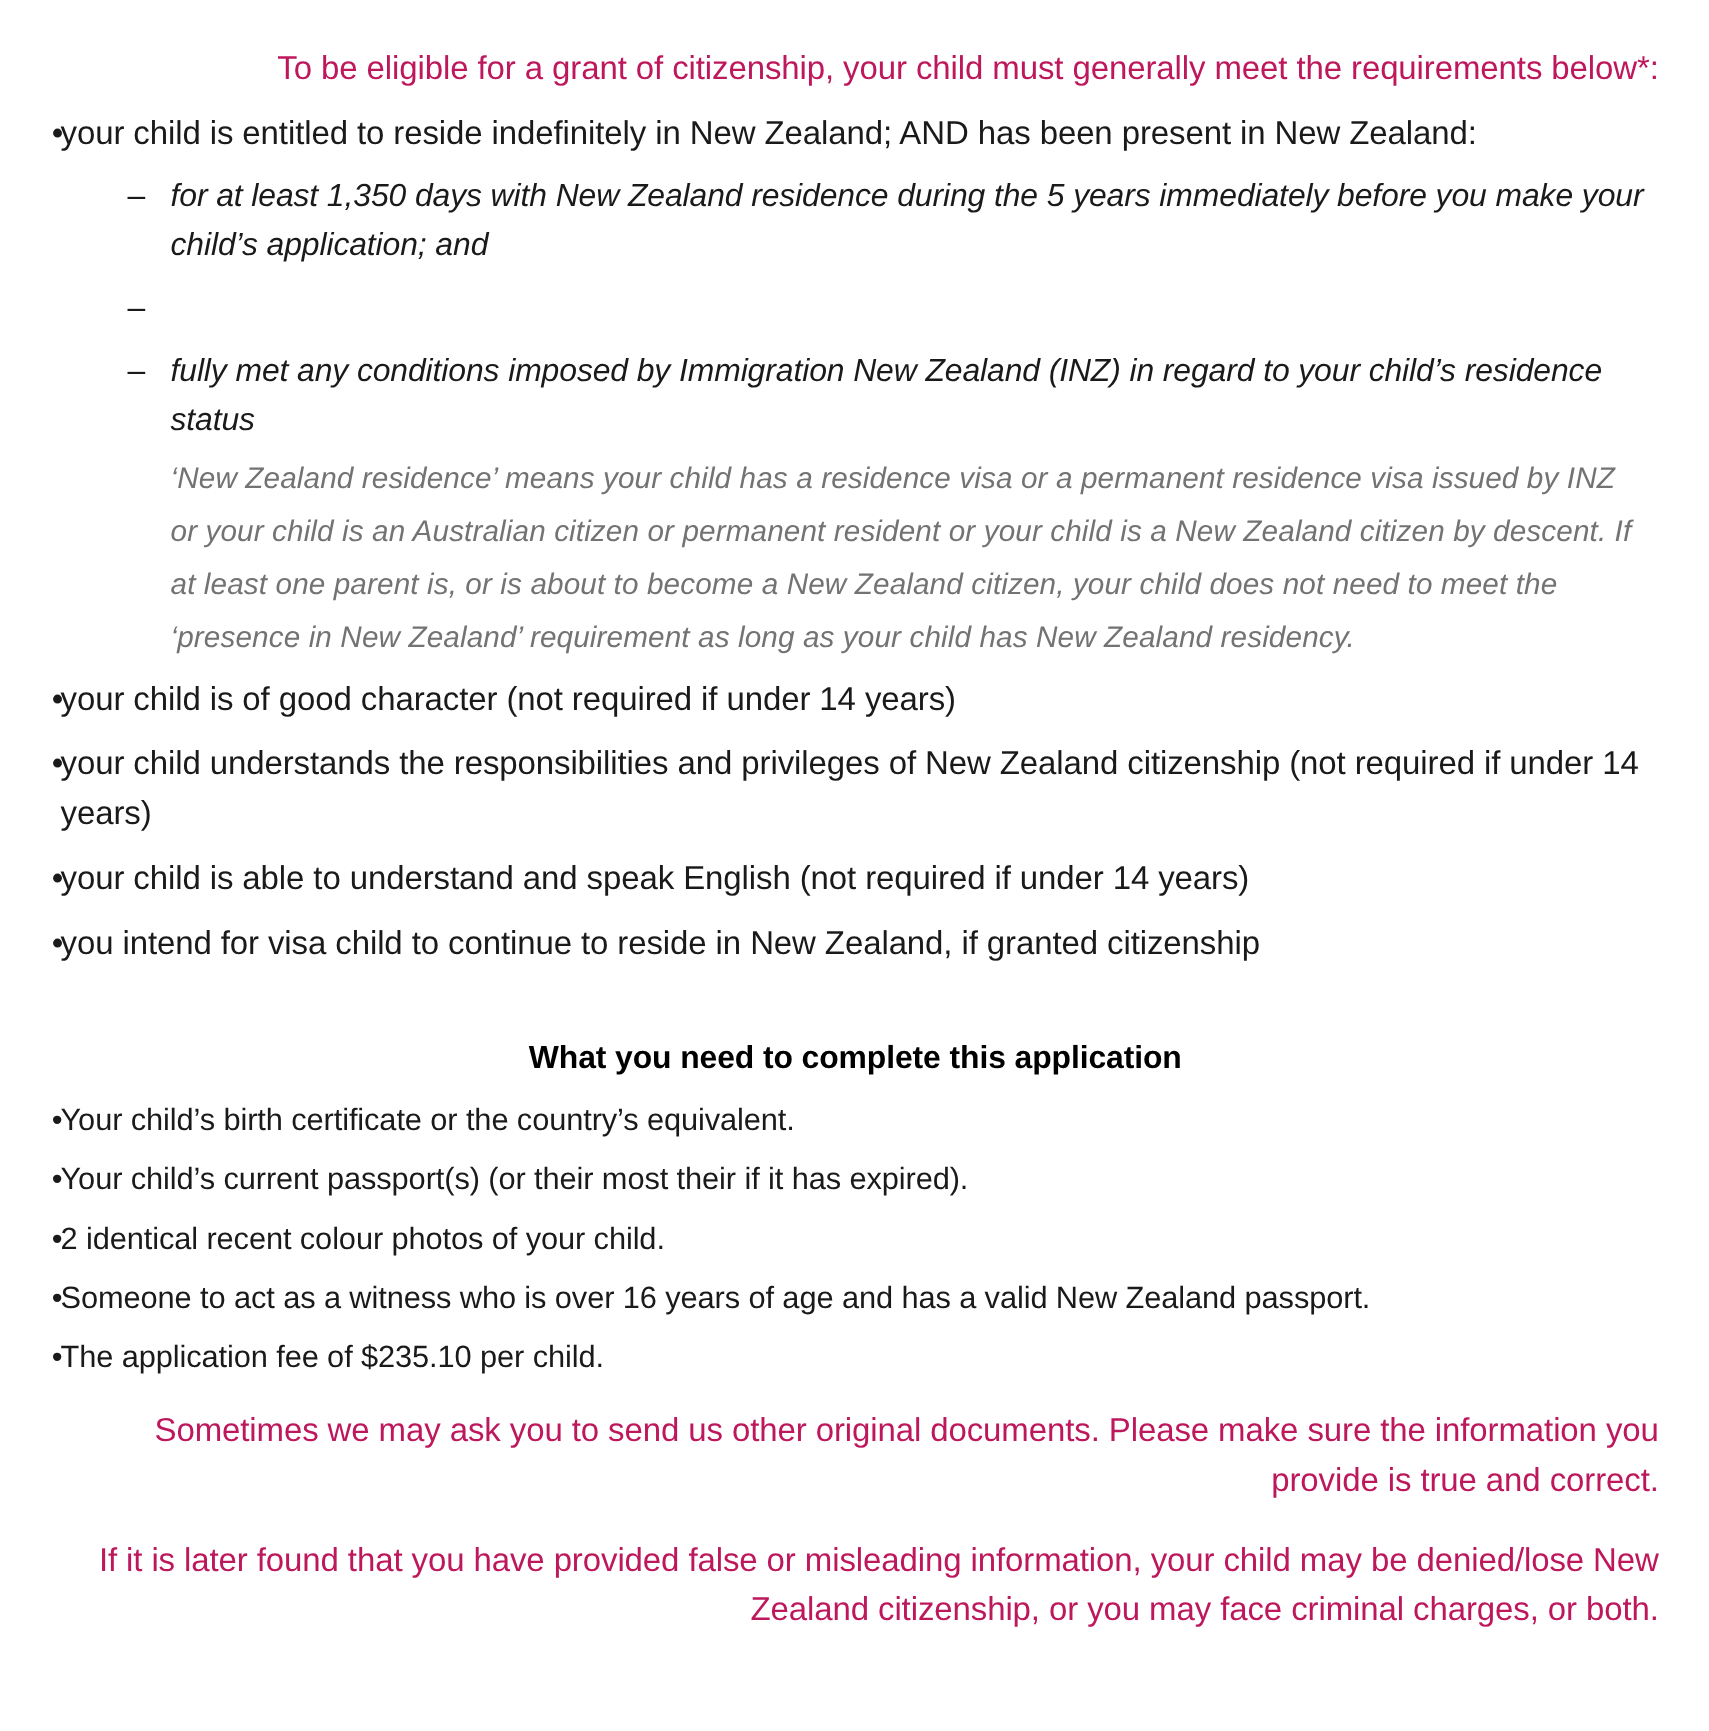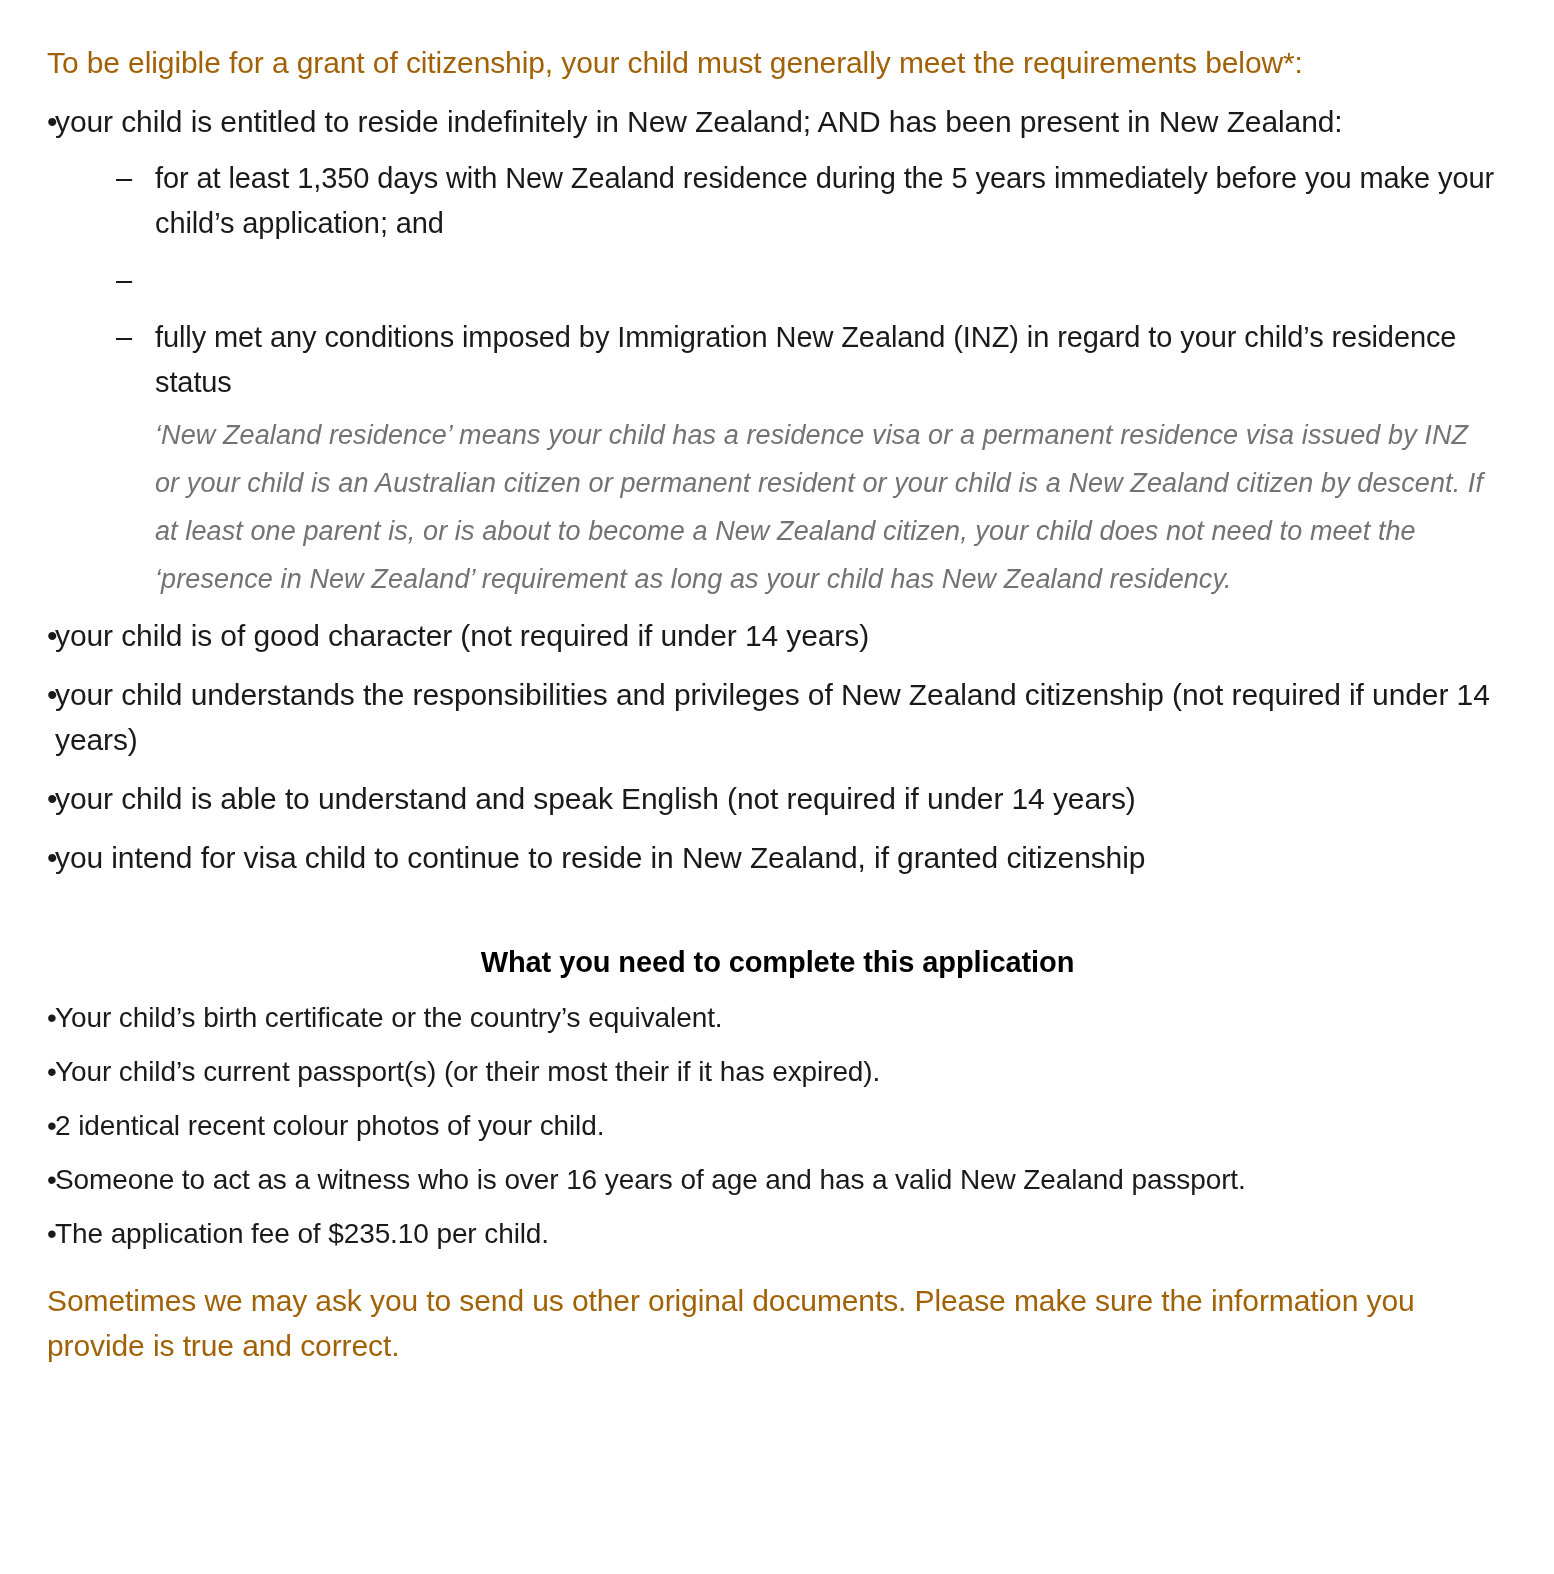--- a/index.html
+++ b/index.html
@@ -20,24 +20,25 @@
     width: 1554px;
     height: 1574px;
     padding: 0;
     box-sizing: border-box;
   }
 
   
   .para {
     font-size: 30px;
     line-height: 45px;
-    color: #a16207;
+    color: #be185d;
     margin: 0;
     padding: 0 46px 0 47px;
     letter-spacing: -0.1px;
+    text-align: right;
   }
 
   
   .l1 {
     display: flex;
     align-items: flex-start;
     font-size: 30px;
     line-height: 45px;
     color: #1a1a1a;
     padding-right: 46px;
@@ -71,20 +72,21 @@
     width: 155px;
     flex: 0 0 155px;
     text-align: left;
     padding-left: 116px;
     box-sizing: border-box;
     font-size: 29px;
     line-height: 45px;
   }
   .l2 > .txt {
     flex: 1 1 auto;
+    font-style: italic;
   }
 
   
   .note {
     font-style: italic;
     font-size: 27px;
     line-height: 48px;
     color: #737373;
     margin: 0;
     padding: 6px 60px 0 155px;
@@ -242,14 +244,15 @@
     <span class="marker">•</span>
     <span class="txt">The application fee of $235.10 per child.</span>
   </div>
 
   <div class="gap-parapre"></div>
 
   <p class="para">Sometimes we may ask you to send us other original documents. Please make sure the information you provide is true and correct.</p>
 
   <div class="gap-para2"></div>
 
+  <p class="para">If it is later found that you have provided false or misleading information, your child may be denied/lose New Zealand citizenship, or you may face criminal charges, or both.</p>
 
 </div>
 
 </body></html>

